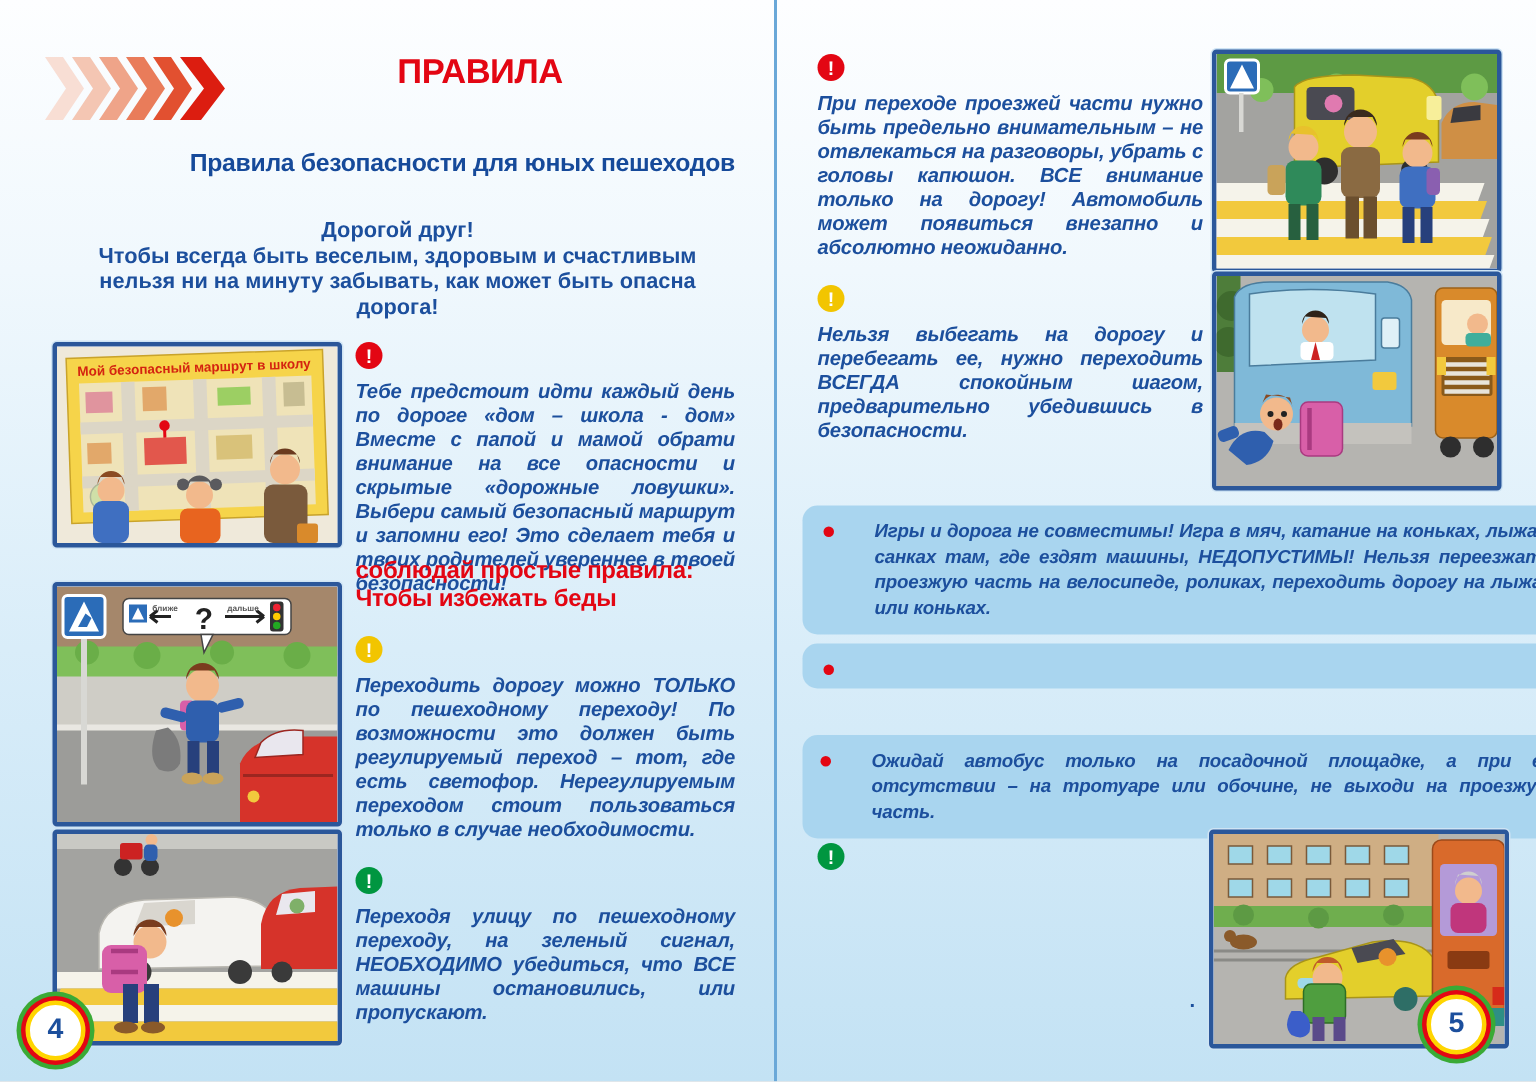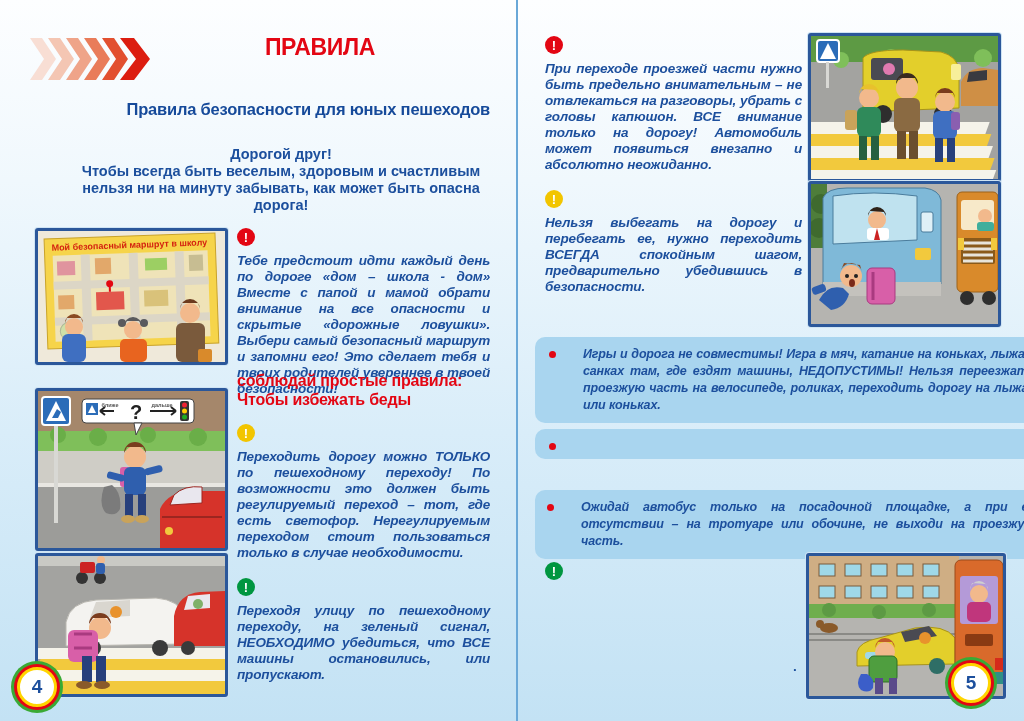--- a/index.html
+++ b/index.html
@@ -6,21 +6,21 @@
   .spread{
     position:relative;width:1024px;height:721px;overflow:hidden;
     background:linear-gradient(180deg,#fdfeff 0%,#f0f8fd 25%,#d9edf9 60%,#c3e2f4 100%);
     font-family:"Liberation Sans",sans-serif;
   }
   .divider{position:absolute;left:516px;top:0;width:2px;height:721px;background:#6aa8d8;}
   .title{position:absolute;left:150px;top:34px;width:340px;text-align:center;
          font-weight:800;font-size:23px;line-height:26px;color:#e30613;letter-spacing:-0.3px;}
   .subtitle{position:absolute;left:120px;top:100px;width:370px;text-align:right;
          font-weight:800;font-size:16.5px;color:#164a9a;letter-spacing:-0.2px;}
-  .intro{position:absolute;left:66px;top:146px;width:430px;text-align:center;
+  .intro{position:absolute;left:50px;top:146px;width:430px;text-align:center;
          font-weight:700;font-size:14.5px;line-height:17px;color:#1c4f9d;}
   .para{font-weight:700;font-size:13.5px;line-height:16px;color:#1c4f9d;
         text-align:justify;letter-spacing:-0.15px;font-style:italic;}
   .tcol{position:absolute;display:flex;flex-direction:column;gap:7px;}
   .rules-head{position:absolute;left:237px;top:371px;width:253px;
         font-weight:800;font-size:16px;line-height:19px;color:#e30613;letter-spacing:-0.2px;}
   .excl{width:18px;height:18px;border-radius:50%;color:#fff;flex:0 0 auto;
         display:flex;align-items:center;justify-content:center;
         font-weight:800;font-size:13px;line-height:1;}
   .excl.red{background:#e30613;} .excl.yellow{background:#f2c500;} .excl.green{background:#009640;}

